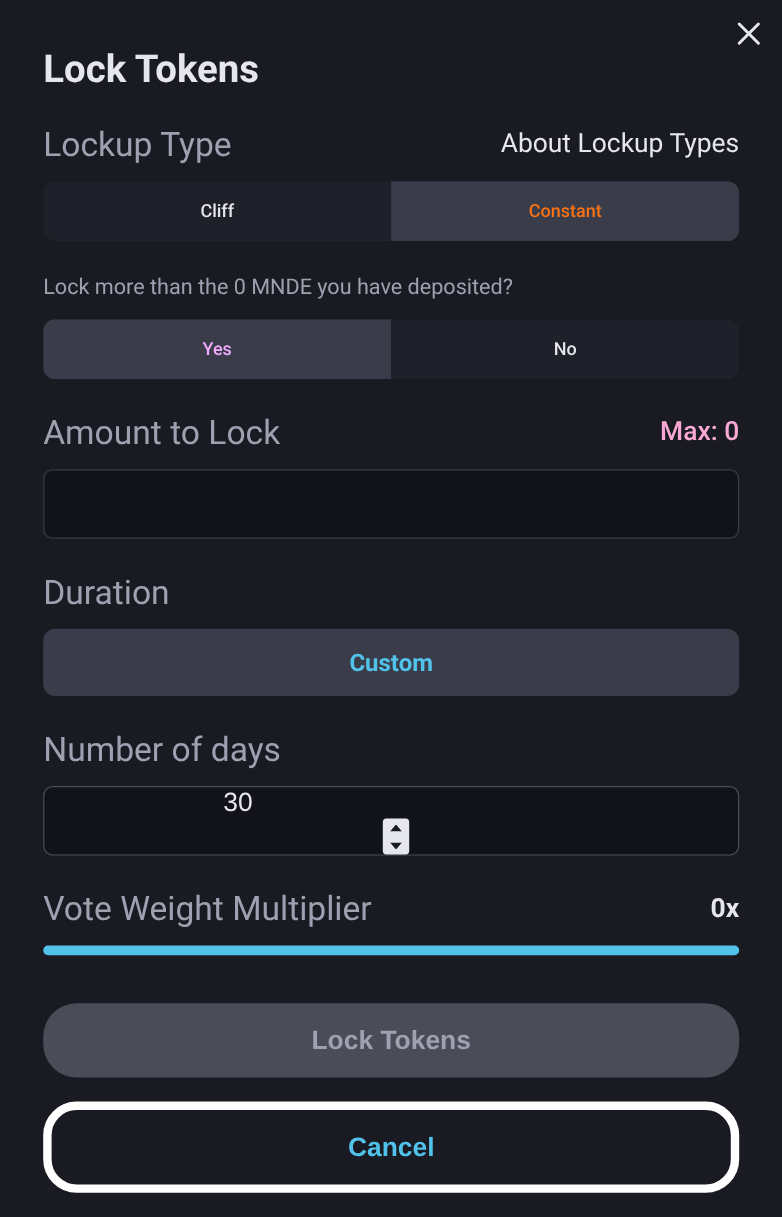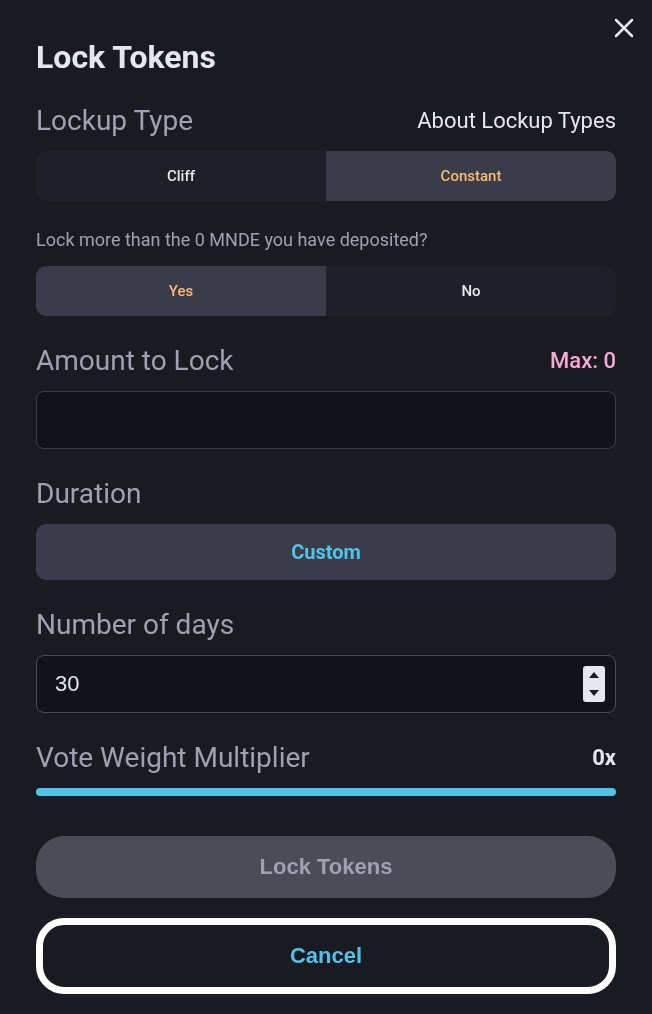--- a/index.html
+++ b/index.html
@@ -35,23 +35,23 @@
       margin-bottom: 28px;
     }
     .seg-opt {
       flex: 1; text-align: center;
       padding: 16px 0;
       font-size: 15px; font-weight: 500;
       cursor: pointer;
       background: #22232d;
       color: #e6e6ed;
     }
-    .seg-opt.sel-accent { background: #3a3c49; color: #fdba74; }
+    .seg-opt.sel-accent { background: #3a3c49; color: #f97316; }
     .seg-opt.unsel-dark { background: #1f2029; }
-    .seg-opt.sel-grey { background: #3a3c49; color: #fdba74; }
+    .seg-opt.sel-grey { background: #3a3c49; color: #f0abfc; }
 
     .question { font-size: 18px; color: #9fa1b1; margin-bottom: 16px; }
 
     .text-input {
       width: 100%;
       background: #121319;
       border: 1px solid #3a3c49;
       border-radius: 8px;
       height: 58px;
       color: #e6e6ed;
@@ -74,20 +74,21 @@
 
     .num-input-wrap {
       width: 100%;
       background: #121319;
       border: 1px solid #4a4c58;
       border-radius: 8px;
       height: 58px;
       display: flex; align-items: center;
       padding: 0 10px 0 18px;
       margin-bottom: 28px;
+      flex-direction: column;
     }
     .num-input {
       flex: 1; background: transparent; border: none;
       color: #e6e6ed; font-size: 22px; outline: none;
     }
     .stepper {
       width: 22px; height: 36px;
       background: #e6e6ed;
       border-radius: 3px;
       display: flex; flex-direction: column;

